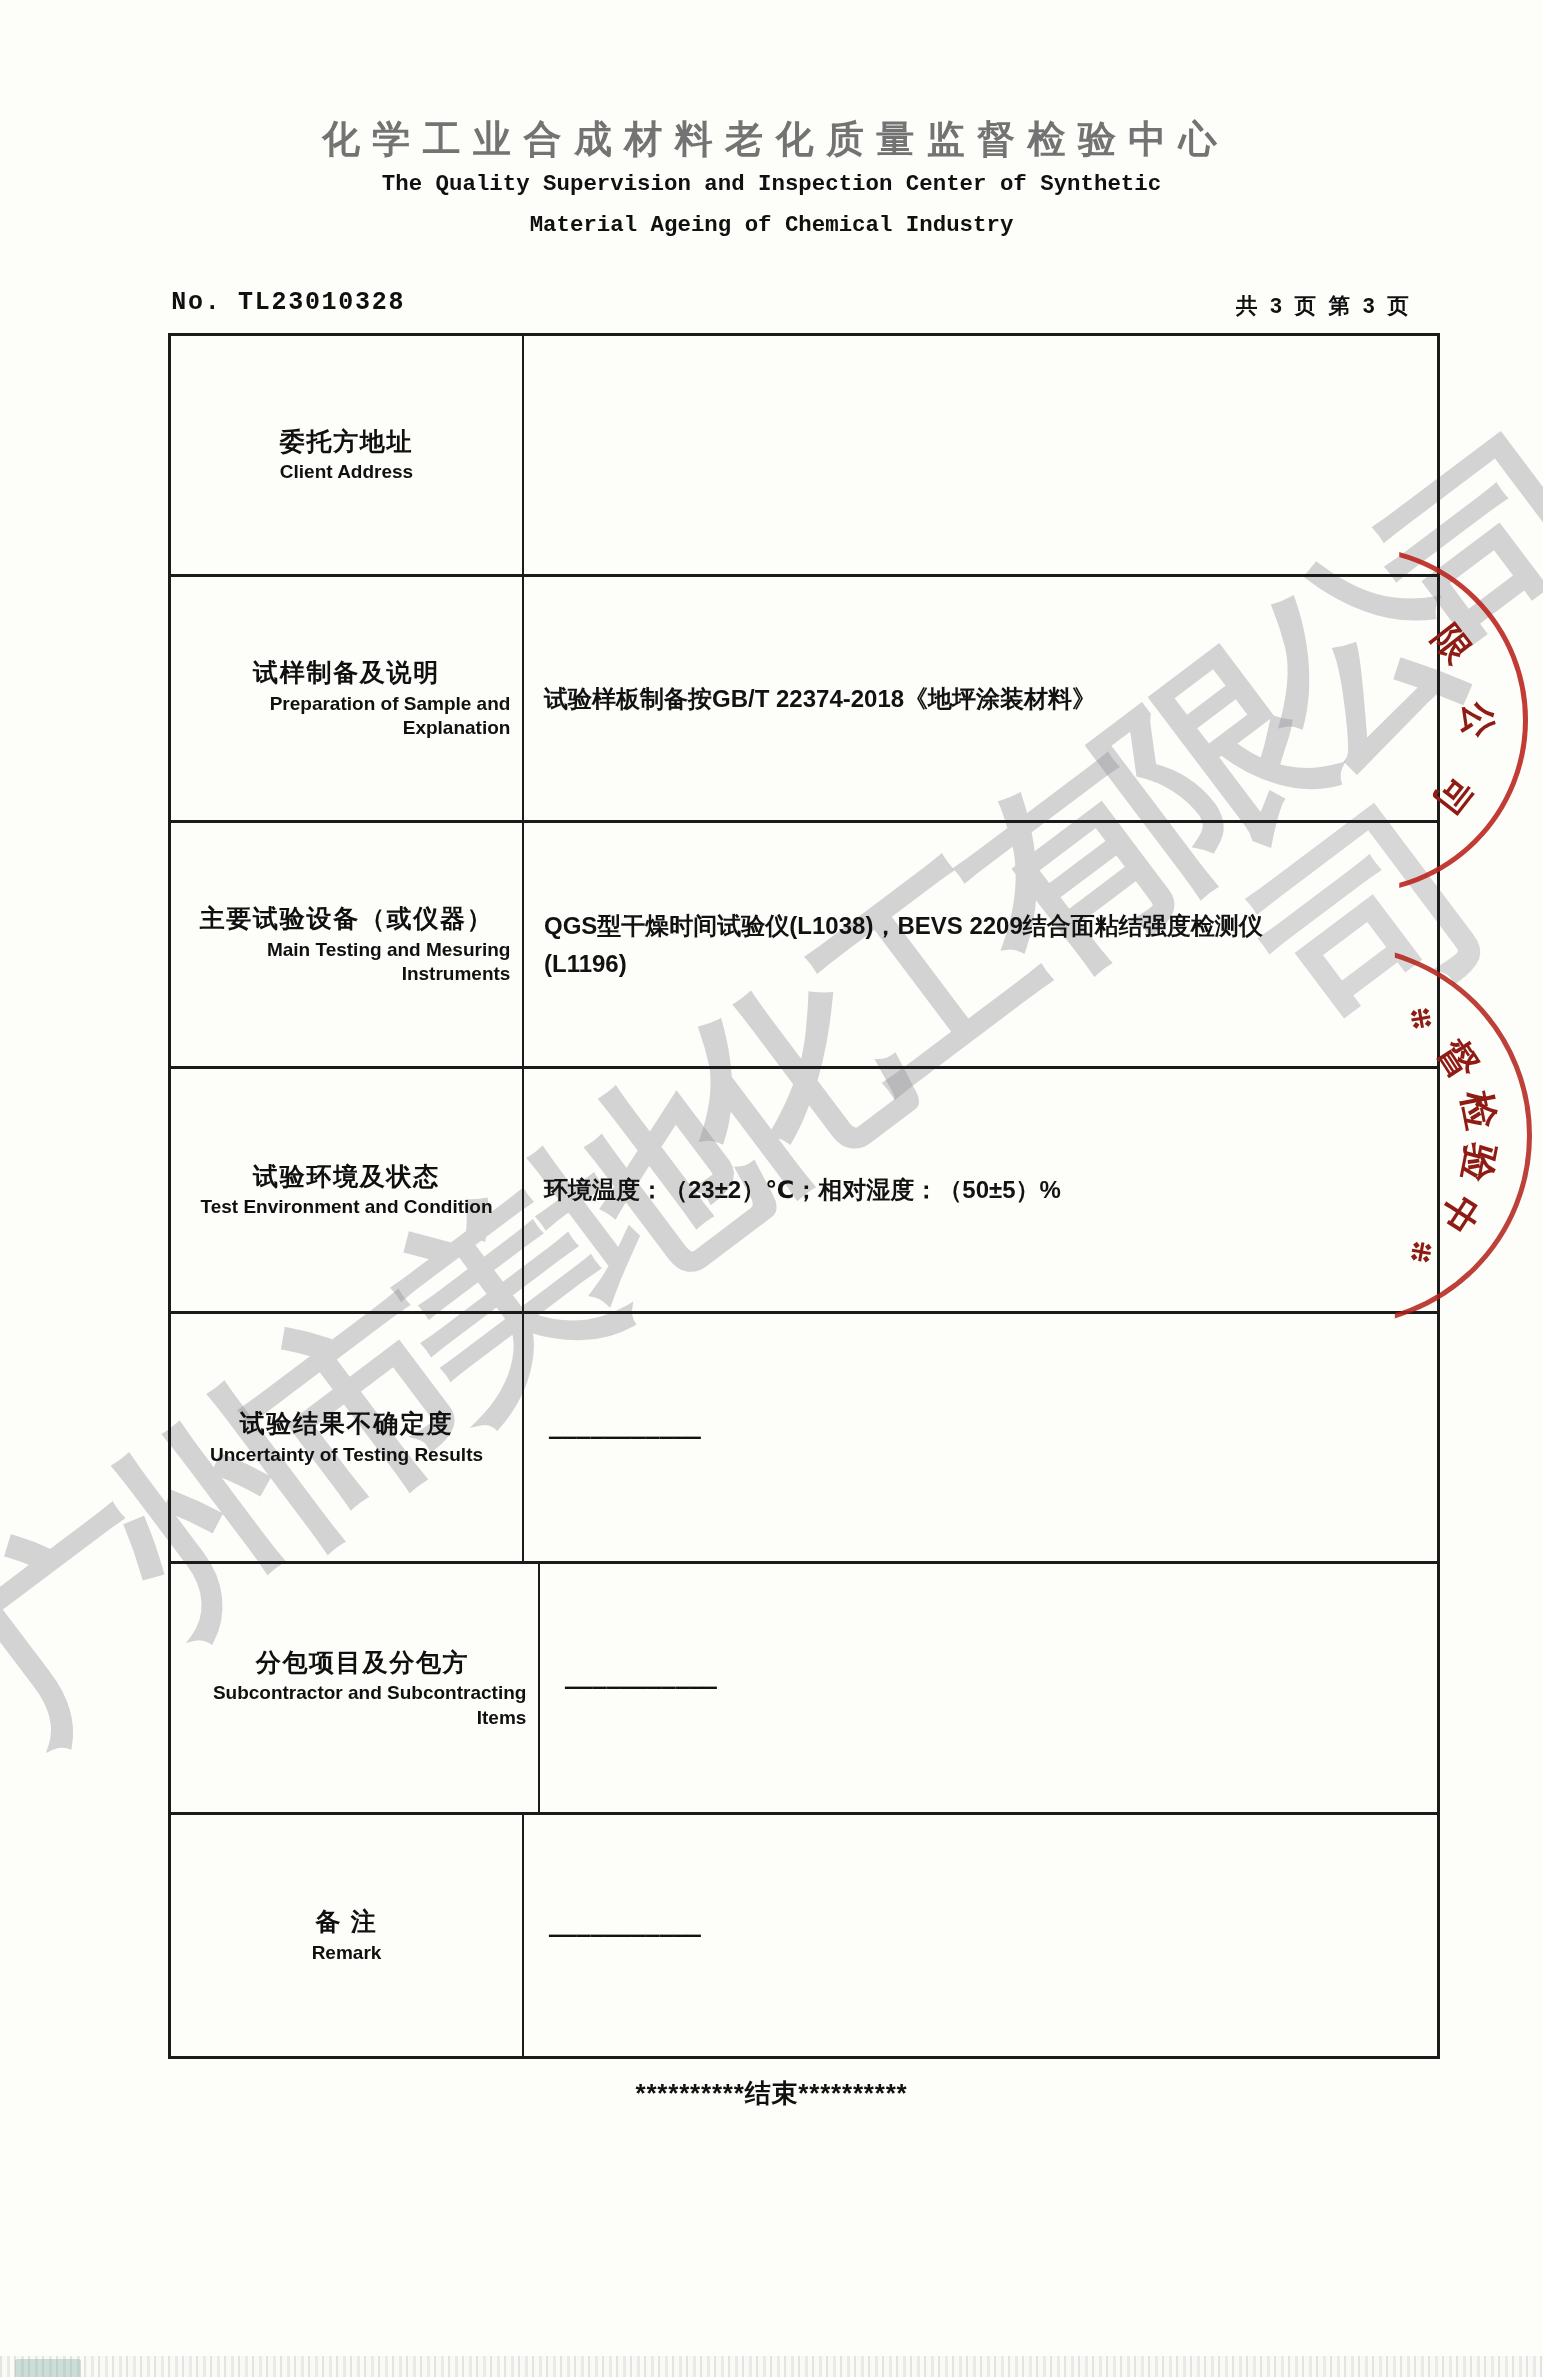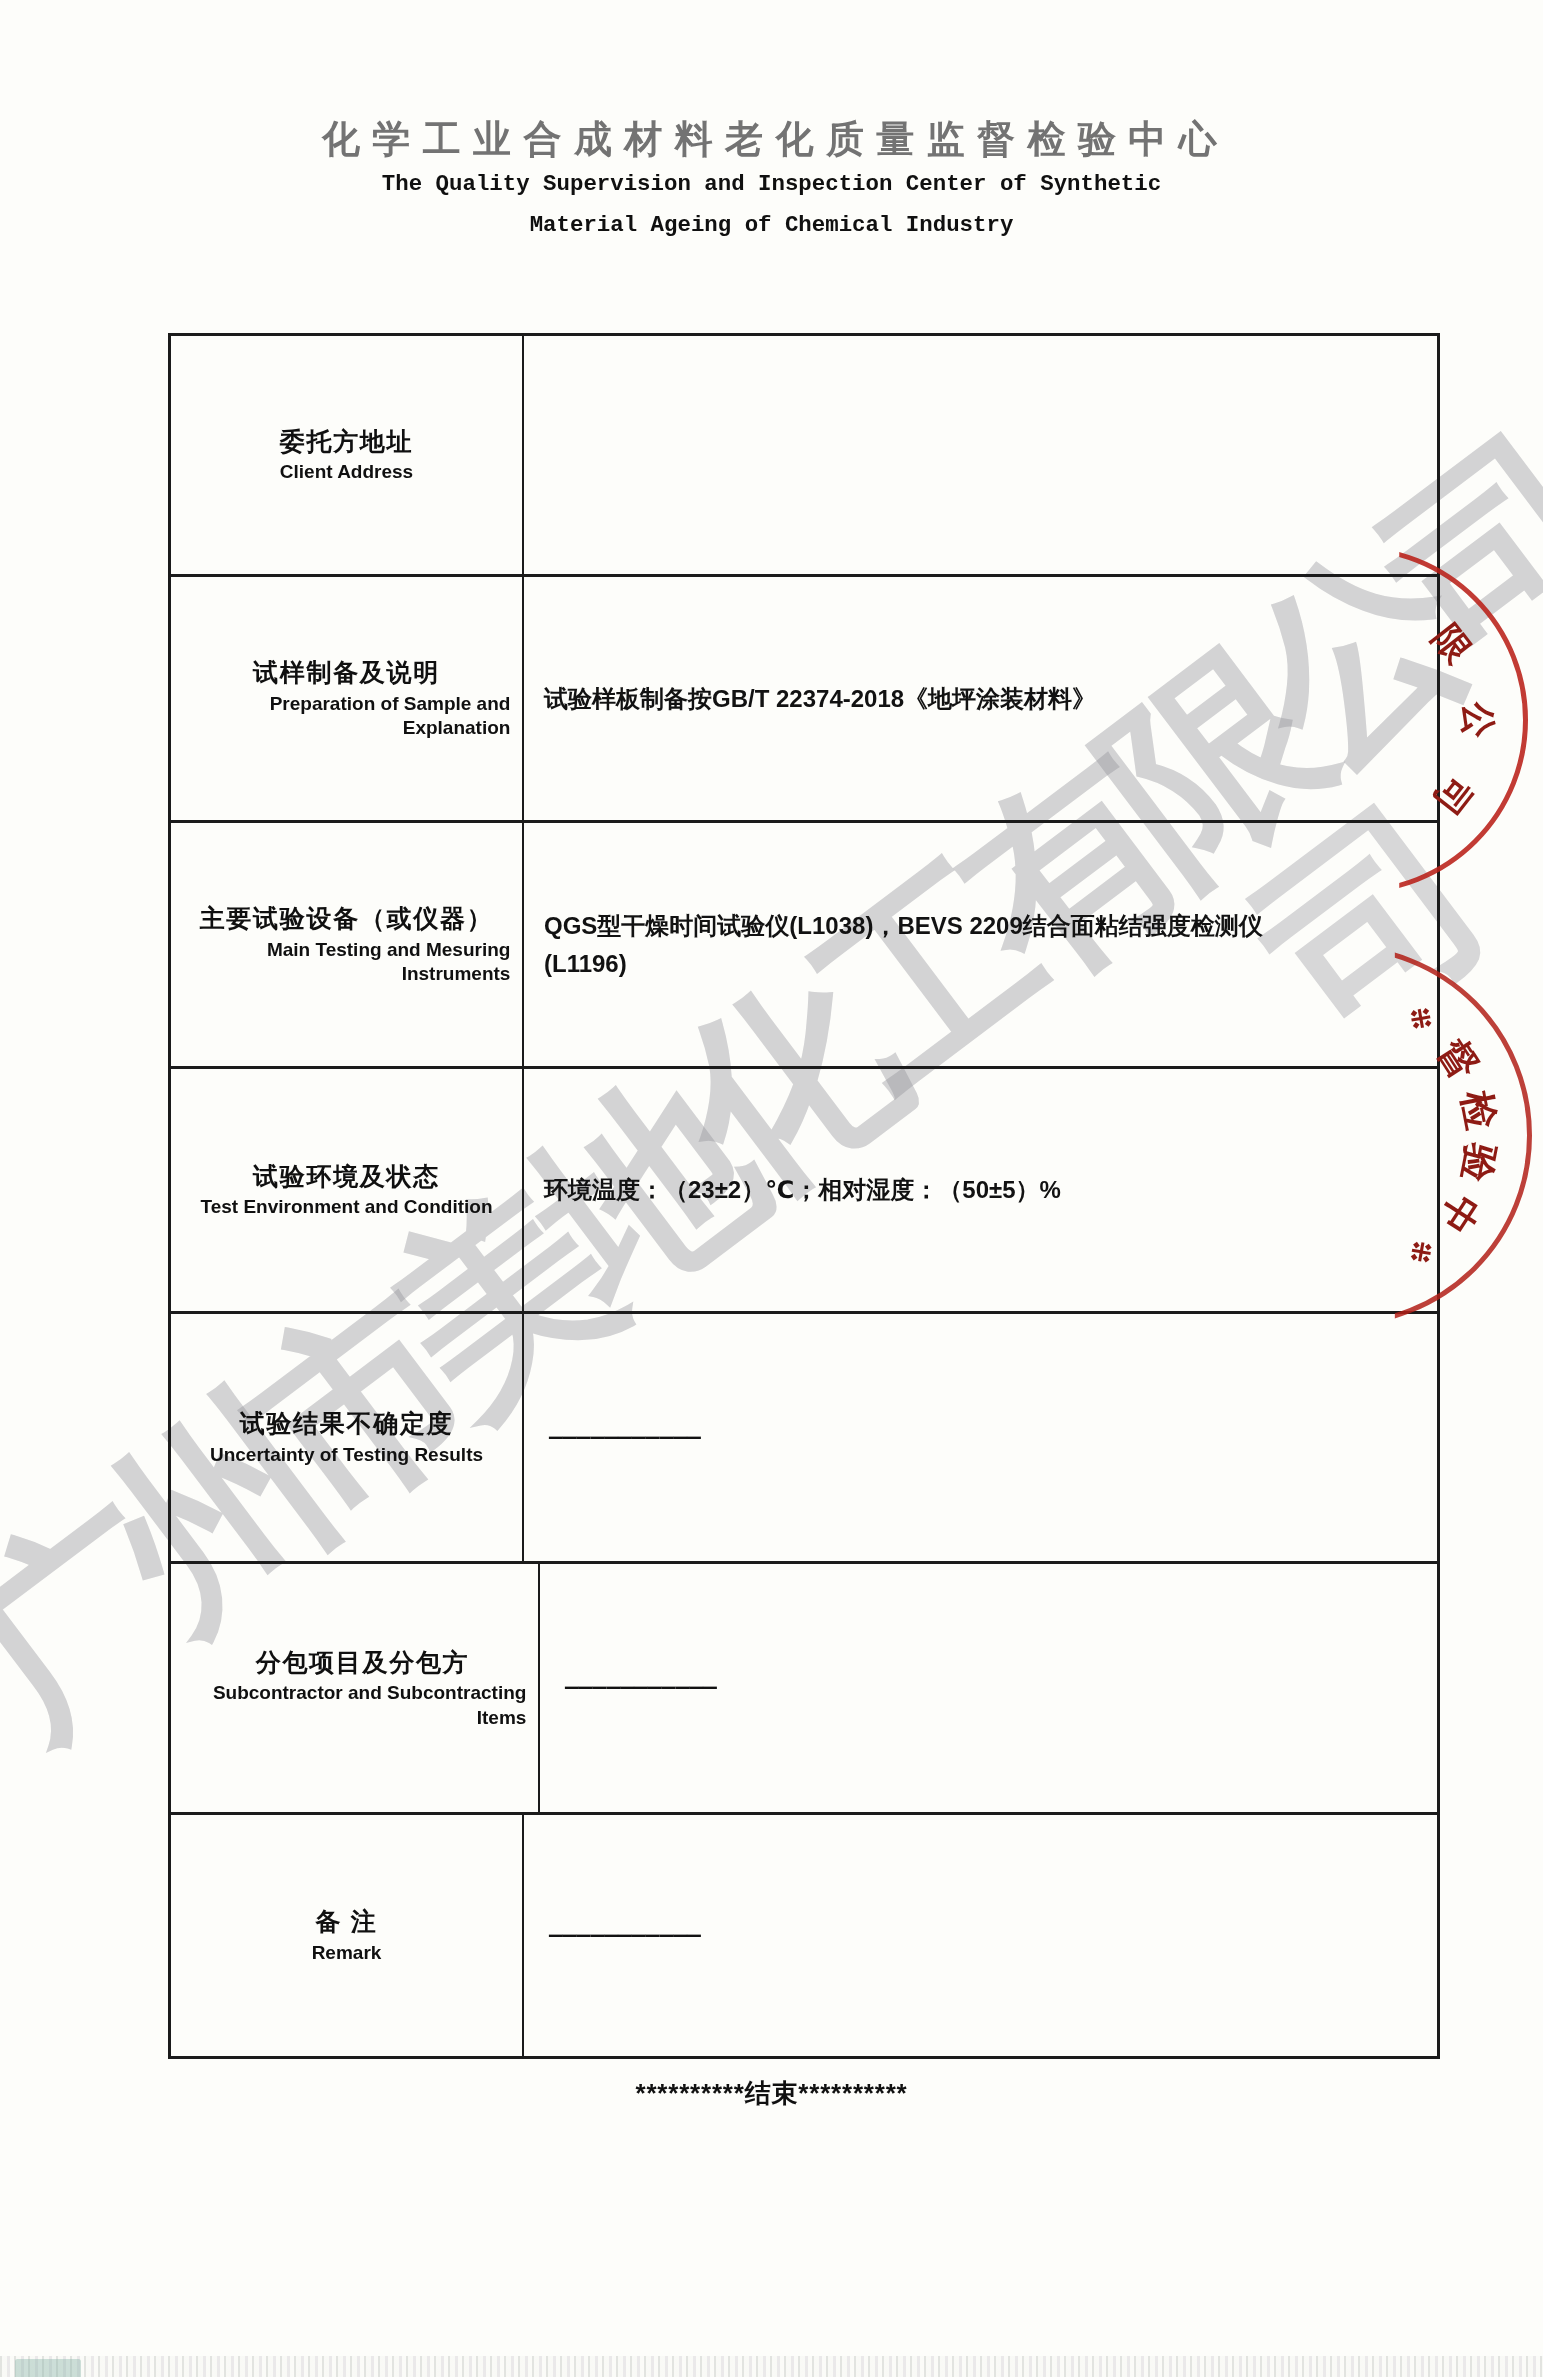--- a/index.html
+++ b/index.html
@@ -130,20 +130,24 @@
 
 <div class="page">
 
   <div class="watermark-line">广州市美地化工有限公司</div>
   <div class="watermark-extra">司</div>
 
   <div class="title-cn">化学工业合成材料老化质量监督检验中心</div>
   <div class="title-en l2">Material Ageing of Chemical Industry</div>
   <div class="title-en l1">The Quality Supervision and Inspection Center of Synthetic</div>
 
+  <div class="doc-meta">
+    <span class="report-no">No. TL23010328</span>
+    <span class="page-info">共 3 页 第 3 页</span>
+  </div>
 
   <div class="report-table">
 
     <div class="trow" style="height:238px;">
       <div class="cell label">
         <div class="lab-cn">委托方地址</div>
         <div class="lab-en">Client Address</div>
       </div>
     </div>
 

